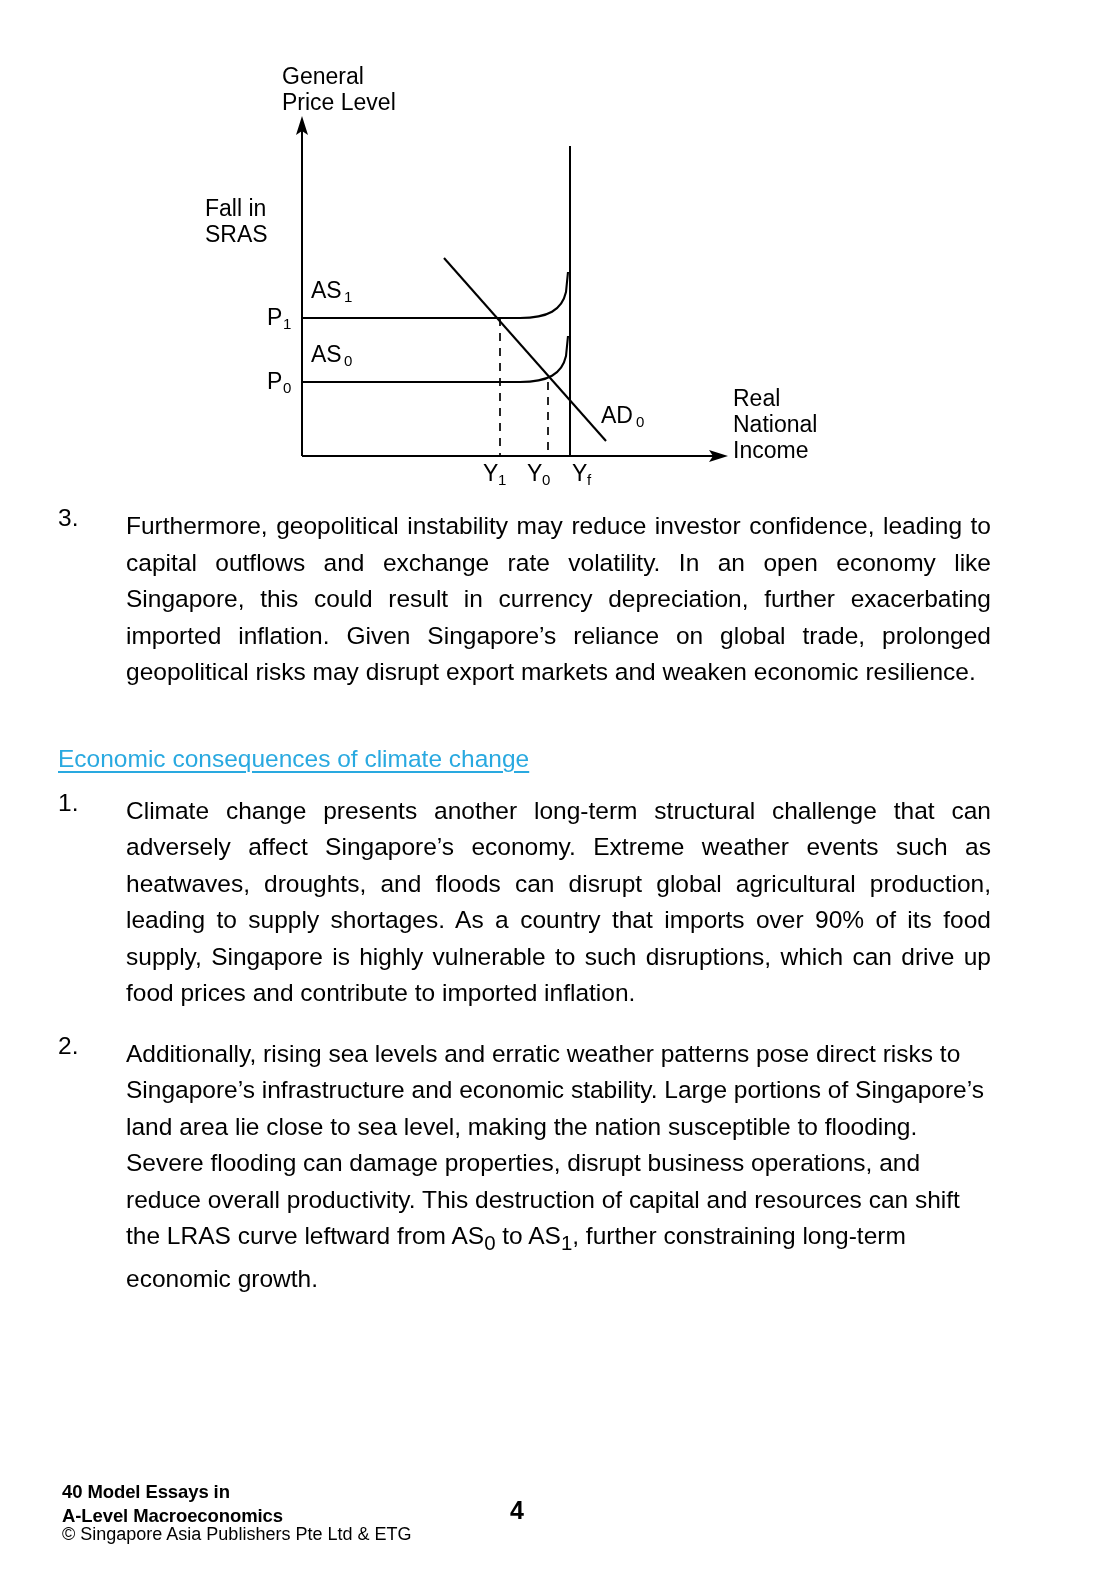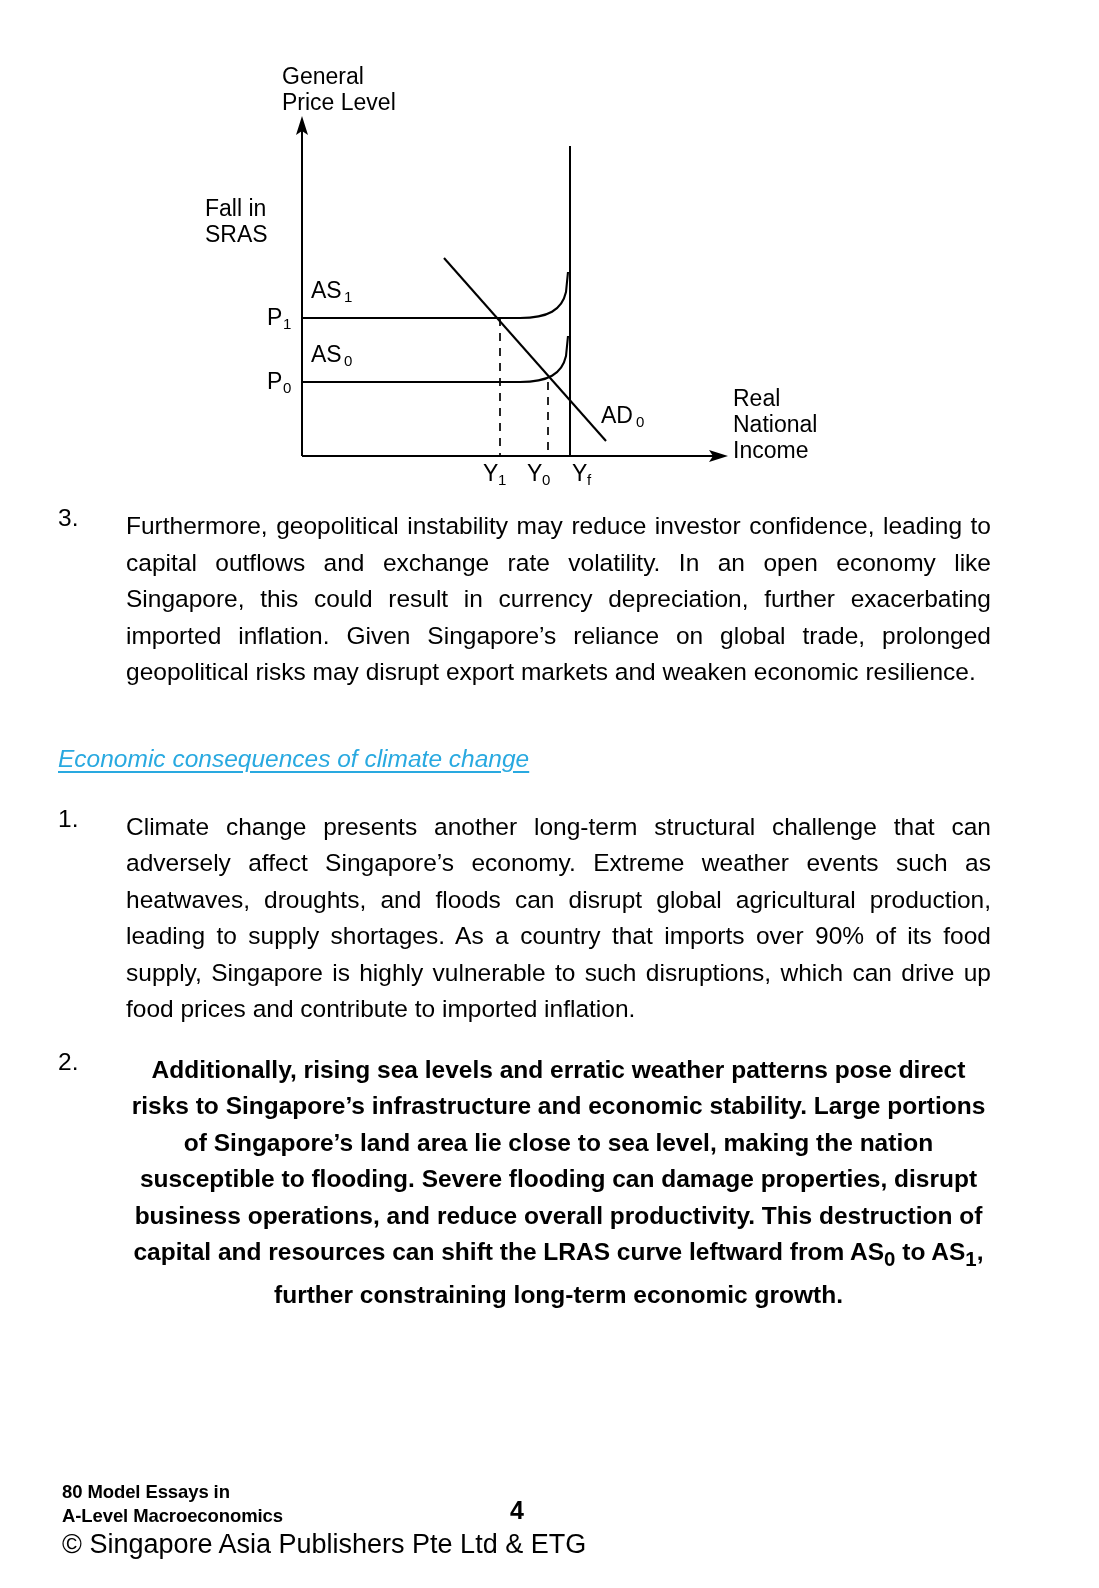--- a/index.html
+++ b/index.html
@@ -48,26 +48,25 @@
   }
   .para .body {
     flex: 1 1 auto;
     font-size: 24.5px;
     line-height: 36.5px;
     text-align: justify;
     text-justify: inter-word;
     hyphens: none;
     margin-top: 8px;
   }
-  .para.last .body { text-align: center; font-weight: bold; }
+  .para.last .body { text-align: left; }
 
   .section-heading {
     padding: 0 58px;
-    margin: 0 0 24px 0;
-    font-style: italic;
+    margin: 0 0 8px 0;
   }
   .section-heading span {
     font-size: 24.5px;
     line-height: 36px;
     color: #29a9e0;
     text-decoration: underline;
     text-underline-offset: 4px;
     text-decoration-thickness: 1.5px;
   }
 
@@ -86,22 +85,22 @@
     left: 4px;
     top: 0;
     font-size: 18.5px;
     font-weight: bold;
     line-height: 24px;
     letter-spacing: -0.1px;
   }
   #footer .copyright {
     position: absolute;
     left: 4px;
-    top: 51px;
-    font-size: 27px;
+    top: 41px;
+    font-size: 18px;
     line-height: 26px;
   }
   #footer .pageno {
     position: absolute;
     left: 452px;
     top: 16px;
     font-size: 25px;
     font-weight: bold;
   }
 
@@ -216,18 +215,18 @@
 
   <div class="para last">
     <div class="num">2.</div>
     <div class="body"><span>Additionally, rising sea levels and erratic weather patterns pose direct risks to Singapore’s infrastructure and economic stability. Large portions of Singapore’s land area lie close to sea level, making the nation susceptible to flooding. Severe flooding can damage properties, disrupt business operations, and reduce overall productivity. This destruction of capital and resources can shift the LRAS curve leftward from AS</span><sub>0</sub><span> to AS</span><sub>1</sub><span>, further constraining long-term economic growth.</span></div>
   </div>
 
 </div>
 
 <div id="footer">
   <div class="brand">
-    <div>80 Model Essays in</div>
+    <div>40 Model Essays in</div>
     <div>A-Level Macroeconomics</div>
   </div>
   <div class="copyright">© Singapore Asia Publishers Pte Ltd &amp; ETG</div>
   <div class="pageno">4</div>
 </div>
 
 </body></html>

